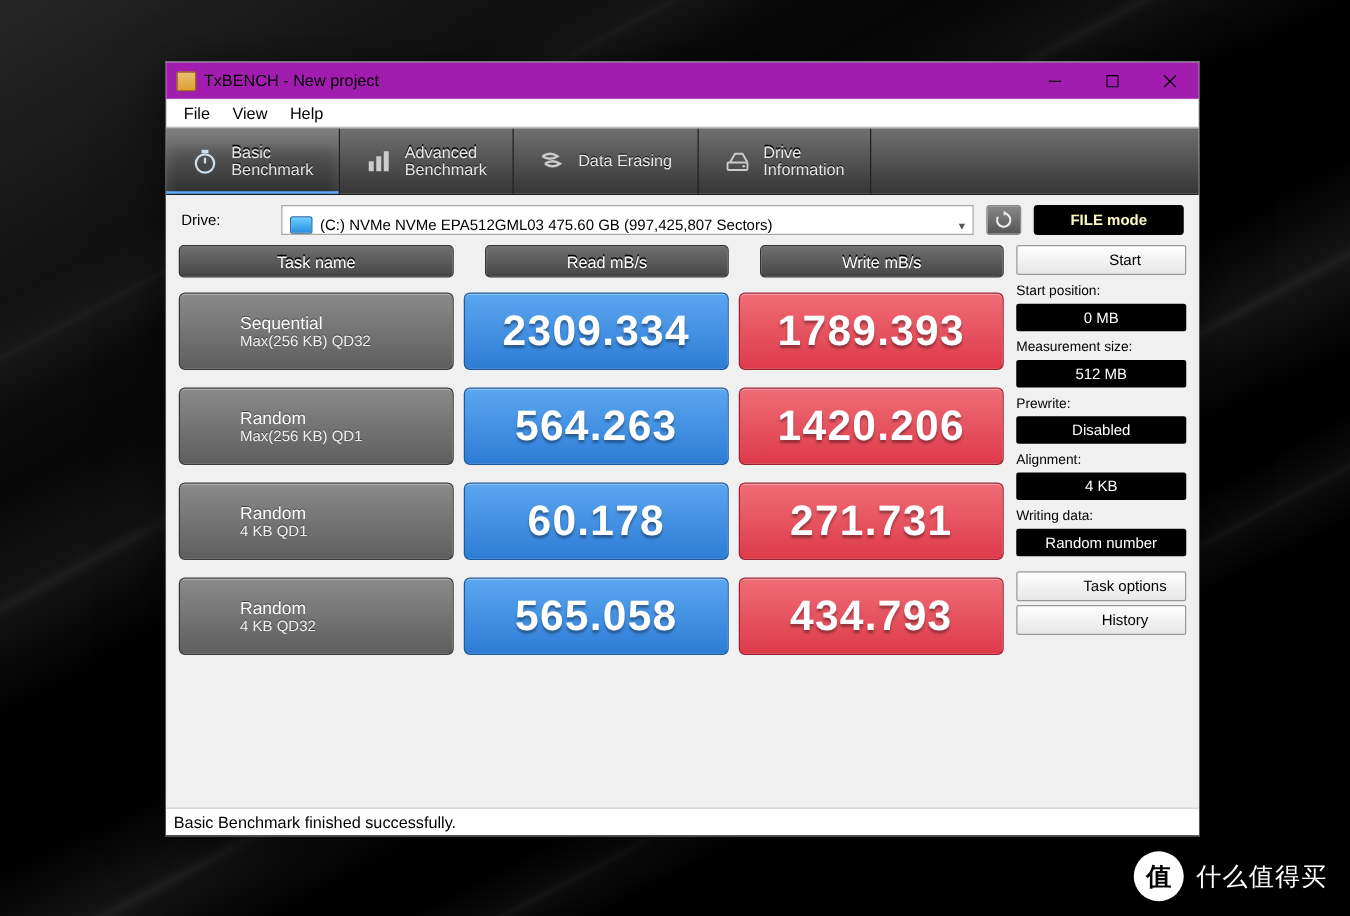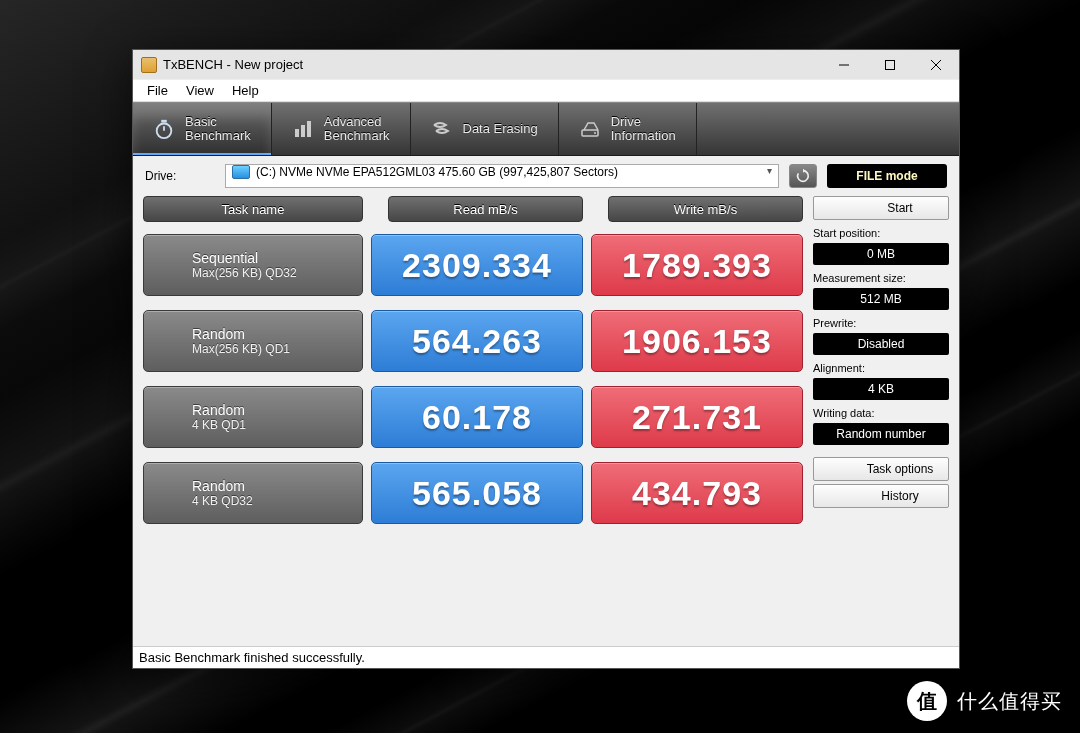--- a/index.html
+++ b/index.html
@@ -8,35 +8,35 @@
     linear-gradient(150deg, #262626 0%, #0f0f0f 20%, #000 40%),
     repeating-linear-gradient(150deg, #000 0 30px, #222 30px 60px, #555 60px 80px, #111 80px 140px);
     z-index: 0;
   }
   .stripe { position:absolute; width:200%; height:120px; background:linear-gradient(to bottom, rgba(255,255,255,0) 0%, rgba(255,255,255,0.25) 45%, rgba(255,255,255,0.4) 50%, rgba(255,255,255,0.25) 55%, rgba(255,255,255,0) 100%); transform: rotate(-28deg); left:-50%; }
   .s1 { top: -40px; height:80px; opacity:0.15;}
   .s2 { top: 120px; height:160px; opacity:0.25;}
   .s3 { top: 420px; height:140px; opacity:0.3;}
   .s4 { top: 620px; height:80px; opacity:0.2;}
   .window { position: absolute; left: 132px; top: 49px; width: 828px; height: 620px; background: #fff; border: 1px solid #555; box-shadow: 0 10px 40px rgba(0,0,0,0.6); z-index: 10; display:flex; flex-direction:column;}
-  .titlebar { height: 30px; display: flex; align-items: center; background: #e5e5e5; border-bottom: 1px solid #eee;}
+  .titlebar { height: 30px; display: flex; align-items: center; background: #a21caf; border-bottom: 1px solid #eee;}
   .titlebar .icon { width:16px; height:16px; margin:0 6px 0 8px; background: linear-gradient(#e8c070,#e0a030); border:1px solid #a0701a; border-radius:2px;}
   .titlebar .title { font-size: 13px; color: #000; flex:1;}
   .winbtn { width: 46px; height: 30px; display:flex; align-items:center; justify-content:center; color:#000; font-size:11px;}
   .menubar { height:22px; display:flex; align-items:center; padding:2px 6px; gap:2px; border-bottom:1px solid #ddd; font-size:13px;}
   .menubar span { padding:2px 8px;}
   .toolbar { height:54px; background: linear-gradient(#707070,#353535); display:flex; align-items:stretch; border-top:1px solid #888; border-bottom:1px solid #1a1a1a;}
   .tabbtn { display:flex; align-items:center; gap:10px; color:#e8e8e8; padding:0 20px; border-right:1px solid #222; text-shadow:0 -1px 0 #000;}
   .tabbtn.active { background: linear-gradient(#6a6a6a,#2f2f2f); box-shadow: inset 0 14px 12px rgba(255,255,255,0.15), inset 0 -2px 0 #5aa8ff;}
   .tabbtn .ticon { width:22px; height:22px; display:flex; align-items:center; justify-content:center; color:#ccc;}
   .tablabel { font-size:13px; line-height:1.1;}
   .body { flex:1; background:#f0f0f0; display:flex; flex-direction:column;}
   .driverow { padding: 8px 12px 6px; display:flex; align-items:center; gap:10px;}
   .driverow label { font-size:12px; width:70px;}
-  .drivesel { flex:1; height:24px; border:1px solid #aaa; background:#fff; display:flex; align-items:flex-start; padding:0 6px; font-size:12px; gap:6px; position:relative;}
+  .drivesel { flex:1; height:24px; border:1px solid #aaa; background:#fff; display:flex; align-items:flex-end; padding:0 6px; font-size:12px; gap:6px; position:relative;}
   .drivesel .dicon { width:18px; height:14px; background: linear-gradient(#6bd0ff,#2a8fe0); border:1px solid #2a6fa8; border-radius:2px;}
   .drivesel .chev { position:absolute; right:6px; font-size:10px; color:#555;}
   .refreshbtn { width:28px; height:24px; border:1px solid #888; background:linear-gradient(#888,#555); border-radius:3px; display:flex; align-items:center; justify-content:center; color:#eee;}
   .filemode { width:120px; height:24px; background:#000; color:#fef9c3; font-size:12px; font-weight:bold; display:flex; align-items:center; justify-content:center; border-radius:3px;}
   .main { flex:1; display:flex; padding: 2px 10px 6px; gap:10px;}
   .results { flex:1; display:flex; flex-direction:column; gap:12px;}
   .headerrow { display:flex; gap:25px; height:26px;}
   .hcell { background:linear-gradient(#707070,#464646); border:1px solid #333; border-radius:4px; color:#fff; font-size:13px; display:flex; align-items:center; justify-content:center; text-shadow:0 -1px 0 #000;}
   .hcell.task { width:220px;}
   .hcell.val { flex:1;}
@@ -177,21 +177,21 @@
               </div>
               <div class="valcell read">2309.334</div>
               <div class="valcell write">1789.393</div>
             </div>
             <div class="datarow">
               <div class="taskcell">
                 <div>Random</div>
                 <div class="sub">Max(256 KB) QD1</div>
               </div>
               <div class="valcell read">564.263</div>
-              <div class="valcell write">1906.153</div>
+              <div class="valcell write">1420.206</div>
             </div>
             <div class="datarow">
               <div class="taskcell">
                 <div>Random</div>
                 <div class="sub">4 KB QD1</div>
               </div>
               <div class="valcell read">60.178</div>
               <div class="valcell write">271.731</div>
             </div>
             <div class="datarow">

